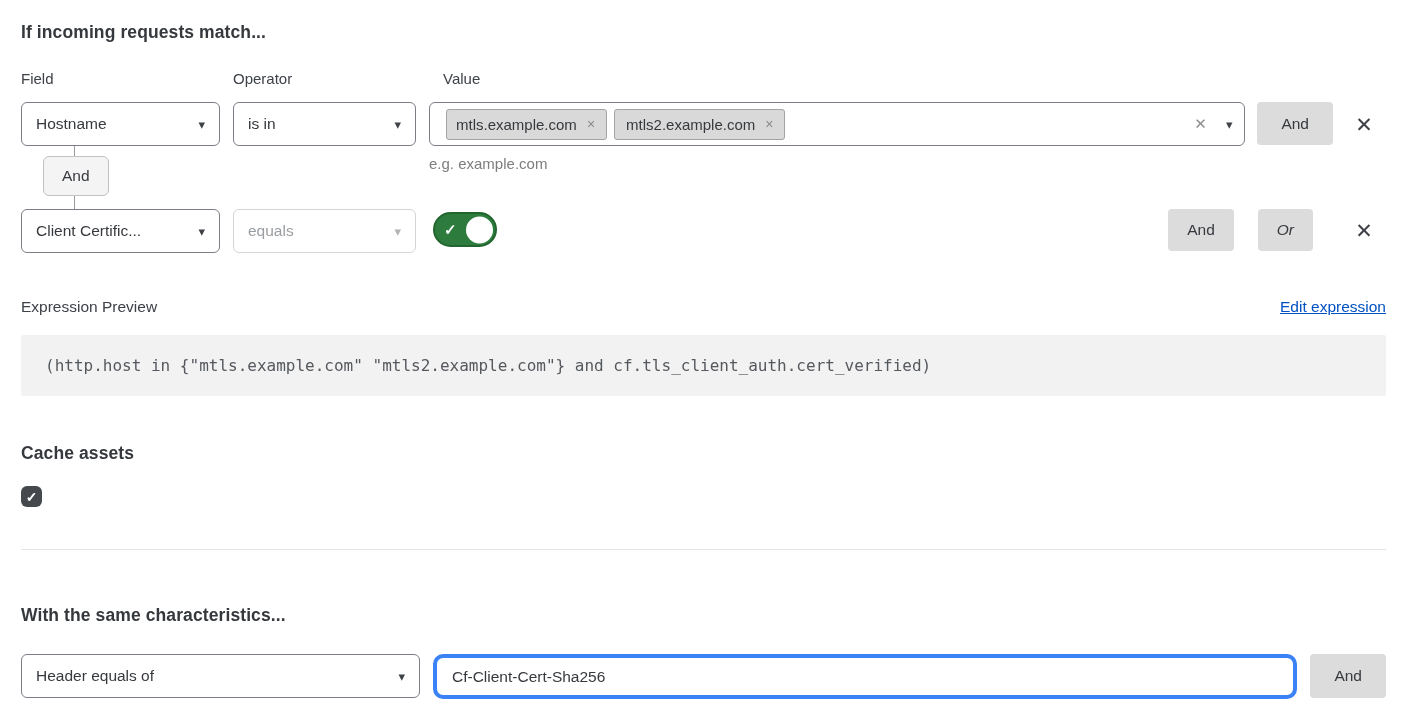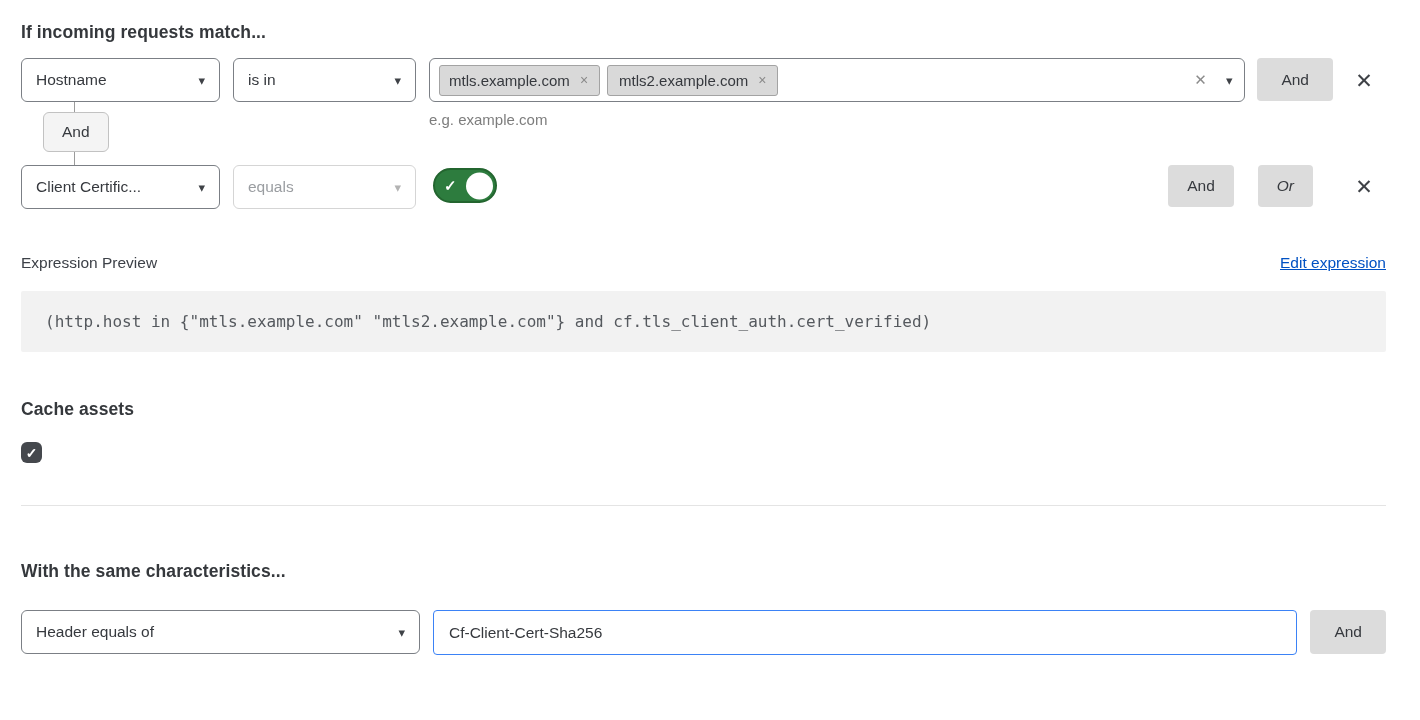--- a/index.html
+++ b/index.html
@@ -28,21 +28,21 @@
   .w-field { width:199px; }
   .w-op { width:183px; margin-left:13px; }
 
   
   .value-wrap { flex:1; margin-left:13px; display:flex; flex-direction:column; min-width:0; }
   .value-box { height:44px; border:1px solid #7b7f85; border-radius:6px; background:#fff;
     display:flex; align-items:center; padding:0 12px 0 7px; }
   .tag { height:31px; background:#d9d9d9; border:1px solid #a3a3a3; border-radius:3px;
     display:flex; align-items:center; padding:0 11px; font-size:15px; color:#36393e;
     margin-left:7px; white-space:nowrap; }
-  .tag:first-child { margin-left:2px;padding-left:9px; }
+  .tag:first-child { margin-left:9px;padding-left:9px; }
   .tag .tag-x { margin-left:10px; color:#8a8a8a; font-size:14px; cursor:pointer; }
   .value-icons { margin-left:auto; display:flex; align-items:center; }
   .clear-x { color:#8b8b8b; font-size:15px; cursor:pointer; }
   .value-chev { color:#3f4247; font-size:13px; margin-left:19px; cursor:pointer; }
   .helper { margin-top:9px; font-size:15px; color:#7d7d7d; }
 
   
   .btn { height:43px; background:#dcdcdc; border:none; border-radius:4px;
     font-size:15.5px; color:#36393e; font-family:inherit; cursor:pointer; padding:0 24px; }
   .btn.small { height:42px; padding:0 19px; }
@@ -88,32 +88,37 @@
     display:flex; align-items:center; justify-content:center; cursor:pointer; }
   .checkbox .cb-tick { color:#fff; font-size:14px; font-weight:700; line-height:1; }
   .check-label { margin-left:20px; font-size:15px; color:#36393e; }
 
   .divider { border:none; border-top:1px solid #e4e4e4; margin-top:42px; }
 
   
   .char-title { margin-top:55px; }
   .char-row { display:flex; align-items:flex-start; margin-top:28px; }
   .w-char-select { width:399px; }
-  .char-input { flex:1; height:45px; margin-left:13px; border:1px solid #3b82f6;
-    border-radius:4px; padding:0 15px; font-size:15.5px; color:#36393e;
+  .char-input { flex:1; height:45px; margin-left:13px; border:4px solid #3b82f6;
+    border-radius:10px; padding:0 15px; font-size:15.5px; color:#36393e;
     font-family:inherit; background:#fff; }
   .char-and { margin-left:13px; height:44px; }
 </style>
 </head>
 <body>
 
 <div class="container">
 
   <h2 class="section-title">If incoming requests match...</h2>
 
+  <div class="labels-row">
+    <div class="lbl-field">Field</div>
+    <div class="lbl-op">Operator</div>
+    <div class="lbl-val">Value</div>
+  </div>
 
   <div class="rule-row">
     <div class="select w-field">
       <span>Hostname</span>
       <span class="chev">▾</span>
     </div>
     <div class="select w-op">
       <span>is in</span>
       <span class="chev">▾</span>
     </div>

